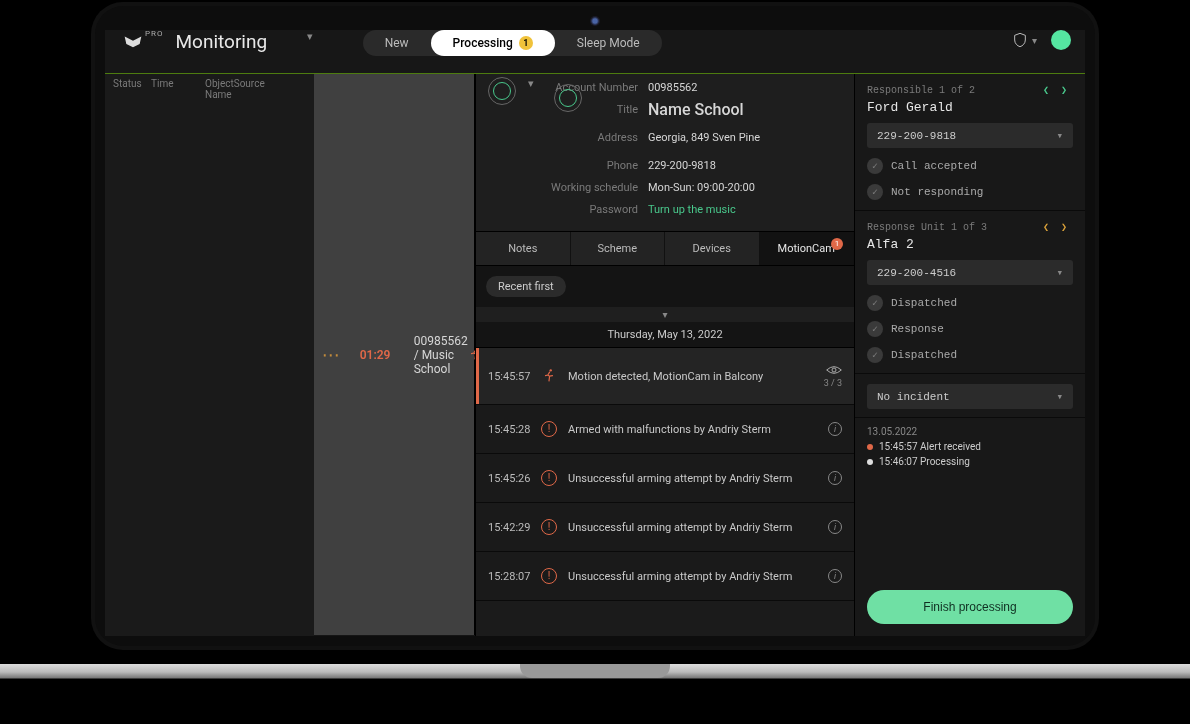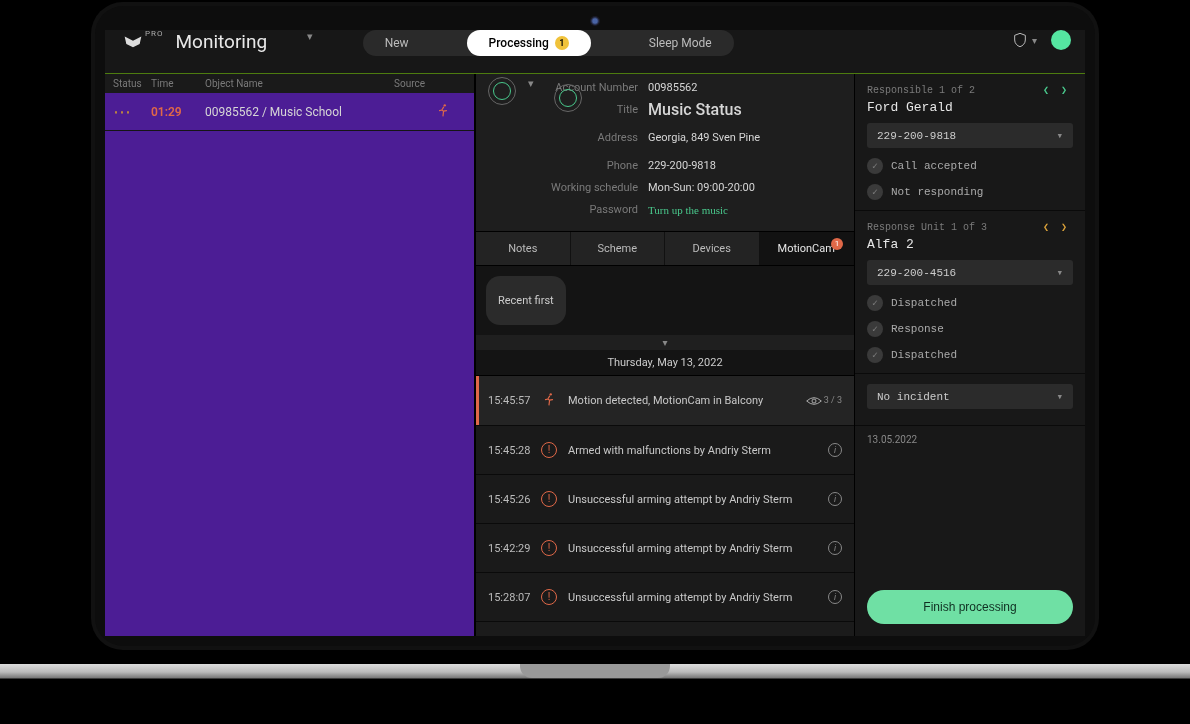--- a/index.html
+++ b/index.html
@@ -62,21 +62,20 @@
   }
   .branding { font-size:8px; letter-spacing:1px; color:#aaa; text-align:center; line-height:8px;}
   .page-title {
     font-size: 19px; color: #e8e8e8; margin-left: 12px; font-weight:400;
   }
   .title-drop { margin-left:40px; color:#888; font-size:11px;}
   .mode-pills {
     display:flex; margin-left:50px;
     background:#2a2a2a; border-radius:20px; height:26px;
     align-items:center;
-    gap:36px;
   }
   .pill {
     padding: 0 22px; height:26px; line-height:26px; font-size:12px;
     color:#bbb; border-radius:20px; cursor:pointer;
     display:flex; align-items:center; gap:6px;
   }
   .pill.active { background:#fff; color:#000; font-weight:500;}
   .pill .badge { background:#f0c23a; color:#000; border-radius:50%; width:14px; height:14px;
     font-size:9px; display:flex; align-items:center; justify-content:center; font-weight:600;}
   .top-right { margin-left:auto; display:flex; align-items:center; gap:14px;}
@@ -86,22 +85,22 @@
   
   .body {
     flex:1; display:grid;
     grid-template-columns: 370px 1fr 230px;
     background:#0c0c0c;
     overflow:hidden;
   }
 
   
   .left {
-    display:flex; flex-direction:column;
-    background:#4c1d95; border-right:1px solid #000;
+    display:flex; flex-direction:row;
+    background:#404040; border-right:1px solid #000;
   }
   .left-head {
     display:grid;
     grid-template-columns: 38px 54px 1fr 72px;
     padding: 4px 8px 4px 8px;
     font-size:10px; color:#7a7a7a;
     background:#1a1a1a;
   }
   .obj-row {
     display:grid;
@@ -128,21 +127,21 @@
   .info-block {
     padding: 10px 12px;
     background:#1e1e1e;
     border-bottom:1px solid #000;
   }
   .info-row { display:flex; font-size:11px; line-height:22px;}
   .info-row.title-row { align-items:center; }
   .info-label { width:112px; text-align:right; color:#7a7a7a; padding-right:10px;}
   .info-val { color:#d6d6d6; }
   .info-val.big { font-size:16px; font-weight:500;}
-  .info-val.pw { color:#49c88c;font-family:Liberation Serif, serif;}
+  .info-val.pw { color:#49c88c;}
   .state-dot {
     width:28px; height:28px; border-radius:50%;
     border:1px solid #666; display:flex; align-items:center; justify-content:center;
     margin-right:8px; position:relative;
   }
   .state-dot::after{
     content:""; position:absolute; width:16px; height:16px; border:1.5px solid #49c88c;
     border-radius:50%;
   }
   .state-caret { color:#888; margin-left:4px; font-size:11px;}
@@ -156,21 +155,21 @@
     font-size:11px; color:#bbb; background:#232323; cursor:pointer;
     border-right:1px solid #111;
     position:relative;
   }
   .ctab.active { background:#121212; color:#e6e6e6;}
   .ctab .dot { position:absolute; top:6px; right:10px; width:12px; height:12px;
     border-radius:50%; background:#e06848; color:#fff; font-size:8px; line-height:12px;}
   .recent-wrap { padding:10px; background:#141414;}
   .recent-chip {
     display:inline-block; background:#2b2b2b; border-radius:14px;
-    padding:18px 12px; font-size:11px; color:#ccc;
+    padding:4px 12px; font-size:11px; color:#ccc;
   }
   .preview {
     margin-top:10px; width:120px; height:88px; background:#3a3f43;
     position:relative; border-radius:2px; overflow:hidden;
   }
   .preview .silhouette {
     position:absolute; bottom:8px; left:8px; width:56px; height:70px;
   }
   .preview .ts {
     position:absolute; bottom:4px; left:6px; font-size:10px; color:#fff;
@@ -197,21 +196,21 @@
   .event-row.alarm { background:#242424; }
   .event-row.alarm::before{
     content:""; position:absolute; left:0; top:0; bottom:0; width:3px; background:#e06848;
   }
   .ev-time { width:50px; color:#bbb;}
   .ev-icon { width:22px; text-align:center; font-size:14px;}
   .ev-icon.run { color:#e06848;}
   .ev-icon.warn { color:#e06848; border:1.5px solid #e06848; border-radius:50%;
     width:16px; height:16px; font-size:10px; line-height:14px; margin:0 3px;}
   .ev-text { flex:1; padding-left:8px; color:#c8c8c8;}
-  .ev-right { color:#888; font-size:12px; display:flex; flex-direction:row; align-items:flex-start; gap:2px;}
+  .ev-right { color:#888; font-size:12px; display:flex; flex-direction:column; align-items:flex-end; gap:2px;}
   .eye-icon { width:16px; height:12px; }
   .info-circ { width:14px; height:14px; border:1px solid #888; border-radius:50%;
     font-size:9px; text-align:center; line-height:13px; color:#888; font-style:italic;}
 
   
   .right {
     display:flex; flex-direction:column;
     background:#181818;
   }
   .panel {
@@ -334,21 +333,21 @@
               <div class="state-dot"></div>
               <span class="state-caret">▾</span>
             </div>
             <div style="flex:1;">
               <div class="info-row">
                   <span class="info-label">Account Number</span>
                   <span class="info-val">00985562</span>
                 </div>
               <div class="info-row">
                   <span class="info-label">Title</span>
-                  <span class="info-val big">Music Status</span>
+                  <span class="info-val big">Name School</span>
                 </div>
               <div style="height:6px;"></div>
               <div class="info-row">
                   <span class="info-label">Address</span>
                   <span class="info-val">Georgia, 849 Sven Pine</span>
                 </div>
               <div style="height:6px;"></div>
               <div class="info-row">
                   <span class="info-label">Phone</span>
                   <span class="info-val">229-200-9818</span>
@@ -477,29 +476,39 @@
           <div class="status-line">
             <span class="check-circ">✓</span>
             <span>Response</span>
           </div>
           <div class="status-line">
             <span class="check-circ">✓</span>
             <span>Dispatched</span>
           </div>
         </div>
 
-        <div class="panel" style="padding-bottom:16px;">
+        <div class="panel" style="padding-bottom:8px;">
           <div class="select" style="margin-top:0;">
             <span>No incident</span>
             <span class="sv-caret">▾</span>
           </div>
         </div>
 
         <div class="timeline">
           <div>13.05.2022</div>
+          <div id="timeline-items">
+              <div class="tl-item">
+                <span class="tl-dot red"></span>
+                <span>15:45:57 Alert received</span>
+              </div>
+              <div class="tl-item">
+                <span class="tl-dot white"></span>
+                <span>15:46:07 Processing</span>
+              </div>
+            </div>
         </div>
 
         <button class="finish-btn">Finish processing</button>
       </div>
 
     </div>
   </div>
 </div>
 <div class="laptop-base"></div>
 <div class="laptop-notch2"></div>

